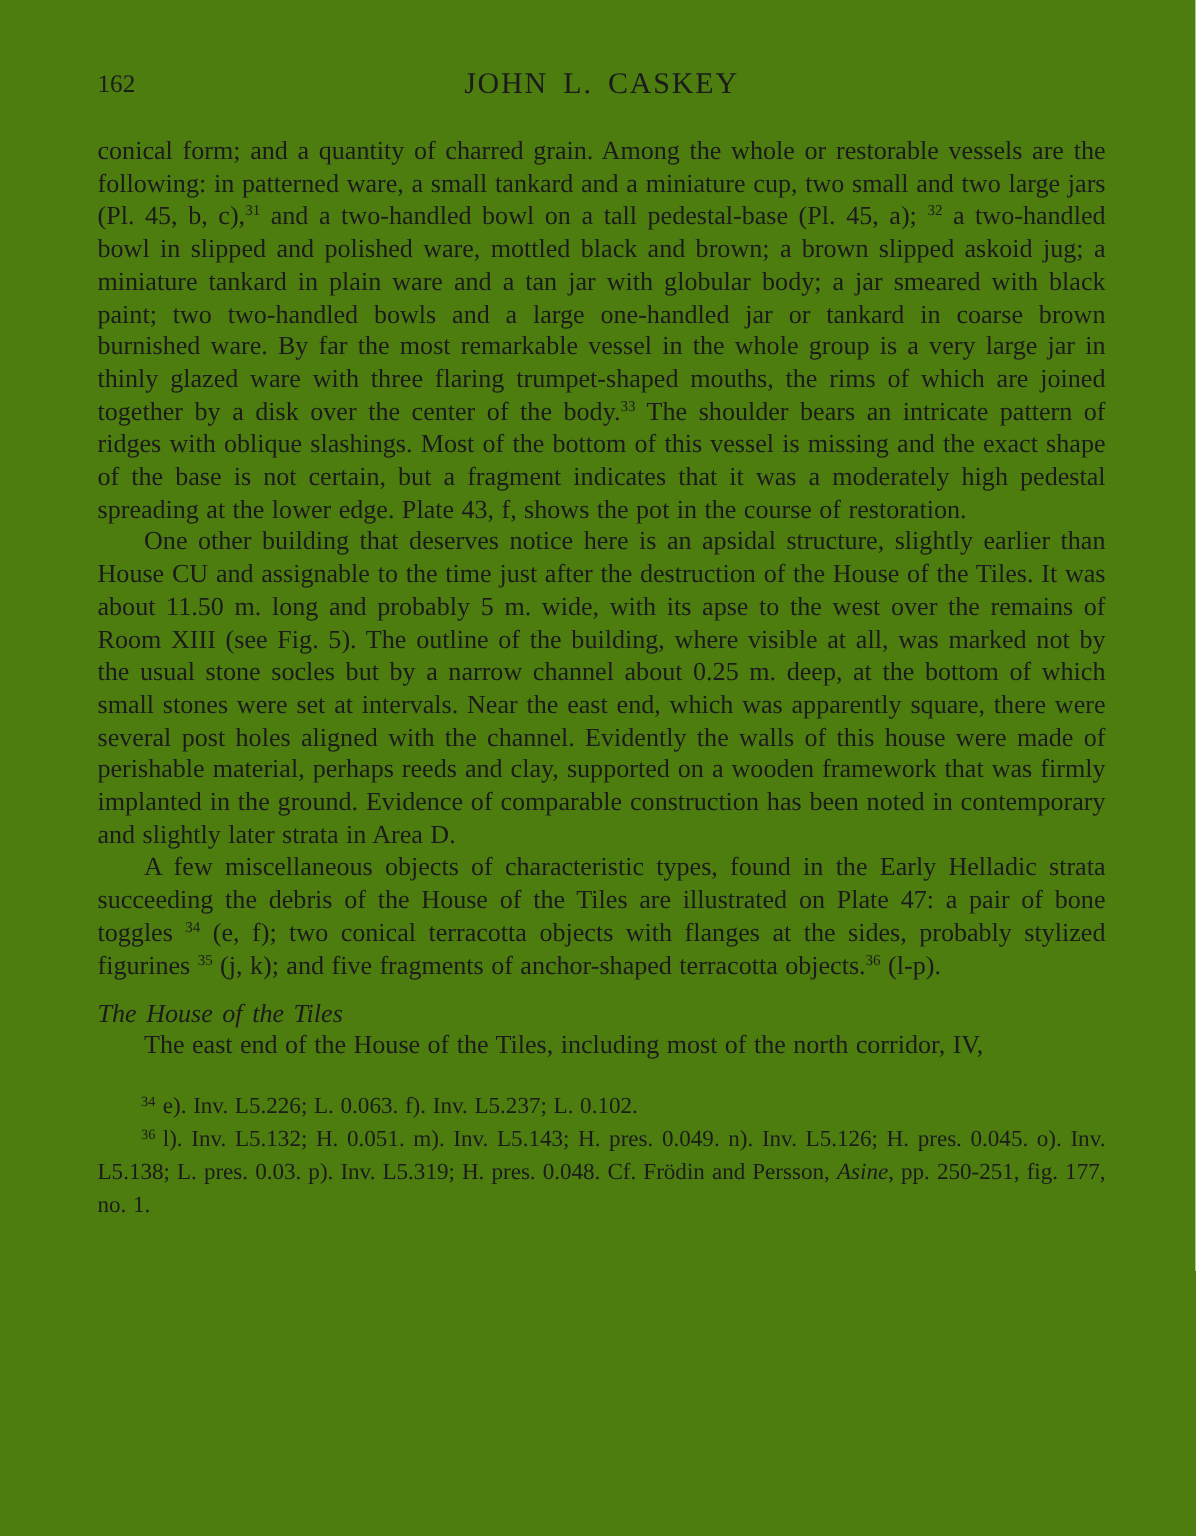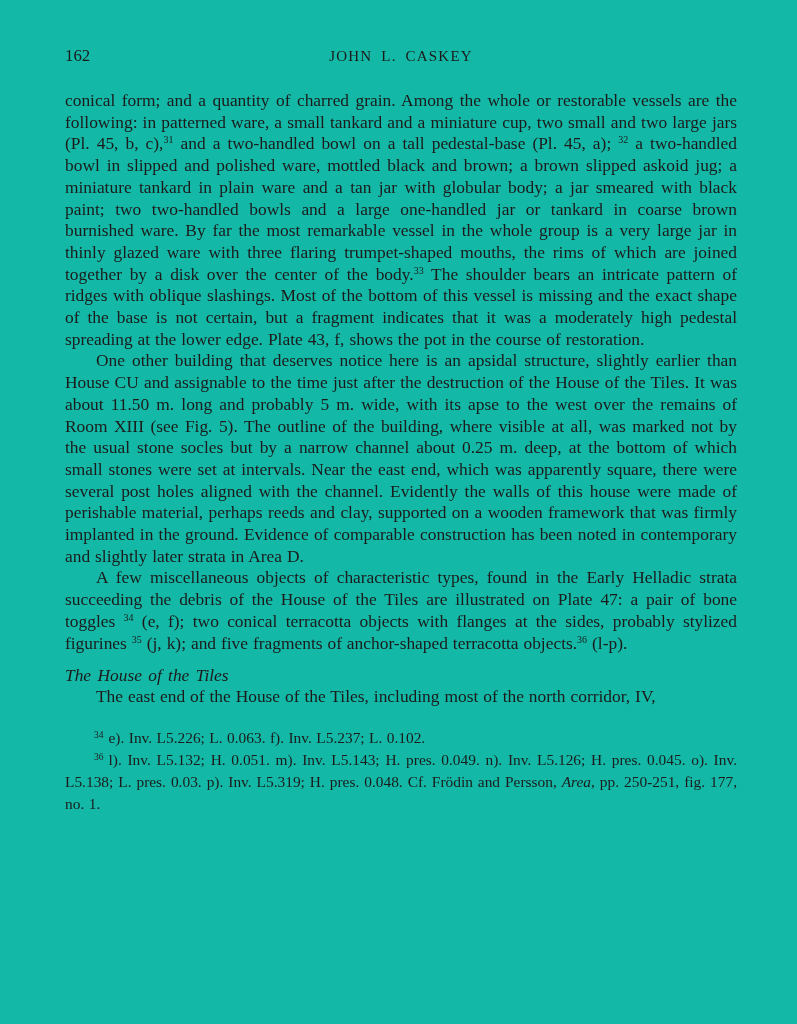--- a/index.html
+++ b/index.html
@@ -5,41 +5,41 @@
   html, body {
     margin: 0;
     padding: 0;
     background: #ffffff;
   }
   .page {
     position: relative;
     width: 797px;
     height: 1024px;
     box-sizing: border-box;
-    background: #14b8a6;
+    background: #4d7c0f;
     color: #1b1b1b;
     font-family: "Liberation Serif", serif;
     padding: 46px 60px 0 65px;
     overflow: hidden;
   }
   .running-header {
     position: relative;
     height: 20px;
     line-height: 20px;
     margin-bottom: 24px;
   }
   .pagenum {
     position: absolute;
     left: 0;
     top: 0;
     font-size: 16.8px;
   }
   .running-title {
     text-align: center;
-    font-size: 15px;
+    font-size: 20px;
     letter-spacing: 1.2px;
     word-spacing: 4px;
   }
   .para {
     margin: 0;
     text-align: justify;
     font-size: 17.4px;
     line-height: 21.7px;
     word-spacing: 0.6px;
     text-indent: 31px;
@@ -100,16 +100,16 @@
 
     <p class="para"><span>A few miscellaneous objects of characteristic types, found in the Early Helladic strata succeeding the debris of the House of the Tiles are illustrated on Plate 47: a pair of bone toggles </span><sup class="fnref">34</sup><span> (e, f); two conical terracotta objects with flanges at the sides, probably stylized figurines </span><sup class="fnref">35</sup><span> (j, k); and five fragments of anchor-shaped terracotta objects.</span><sup class="fnref">36</sup><span> (l-p).</span></p>
 
     <h2 class="section-heading">The House of the Tiles</h2>
 
     <p class="para">The east end of the House of the Tiles, including most of the north corridor, IV,</p>
   </div>
 
   <div class="footnotes">
     <p class="footnote"><sup class="fnmark">34</sup><span>e). Inv. L5.226; L. 0.063. f). Inv. L5.237; L. 0.102.</span></p>
-    <p class="footnote"><sup class="fnmark">36</sup><span>l). Inv. L5.132; H. 0.051. m). Inv. L5.143; H. pres. 0.049. n). Inv. L5.126; H. pres. 0.045. o). Inv. L5.138; L. pres. 0.03. p). Inv. L5.319; H. pres. 0.048. Cf. Frödin and Persson, </span><span class="book">Area</span><span>, pp. 250-251, fig. 177, no. 1.</span></p>
+    <p class="footnote"><sup class="fnmark">36</sup><span>l). Inv. L5.132; H. 0.051. m). Inv. L5.143; H. pres. 0.049. n). Inv. L5.126; H. pres. 0.045. o). Inv. L5.138; L. pres. 0.03. p). Inv. L5.319; H. pres. 0.048. Cf. Frödin and Persson, </span><span class="book">Asine</span><span>, pp. 250-251, fig. 177, no. 1.</span></p>
   </div>
 
 </div>
 
 </body></html>

